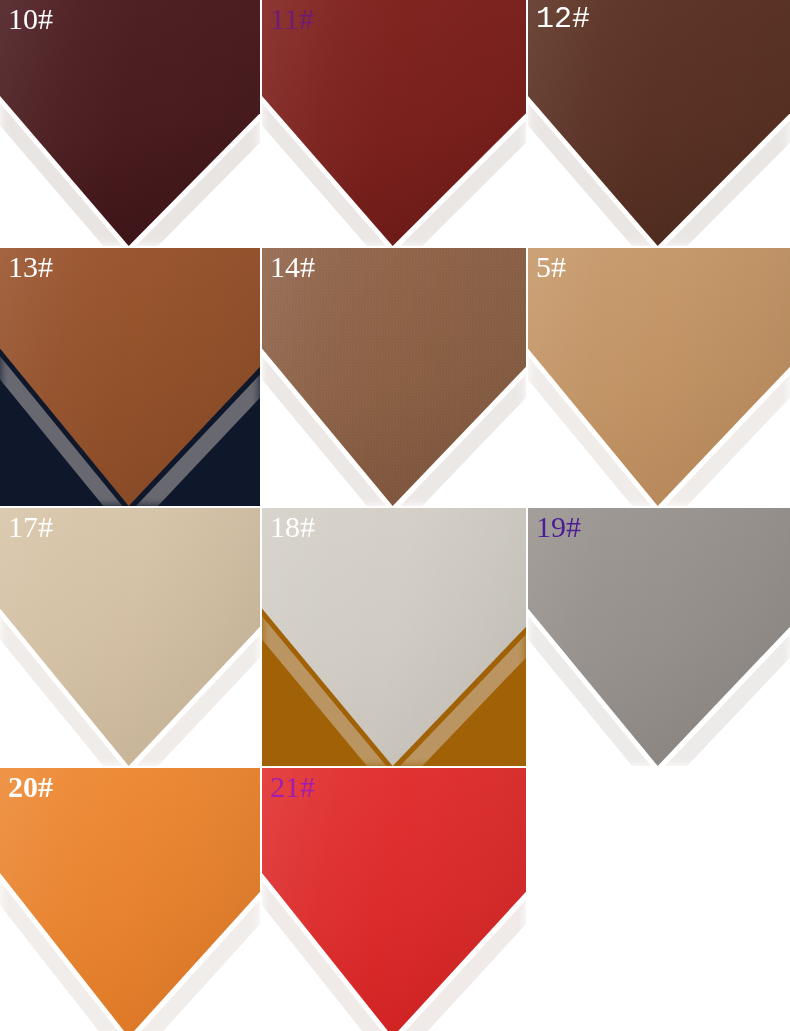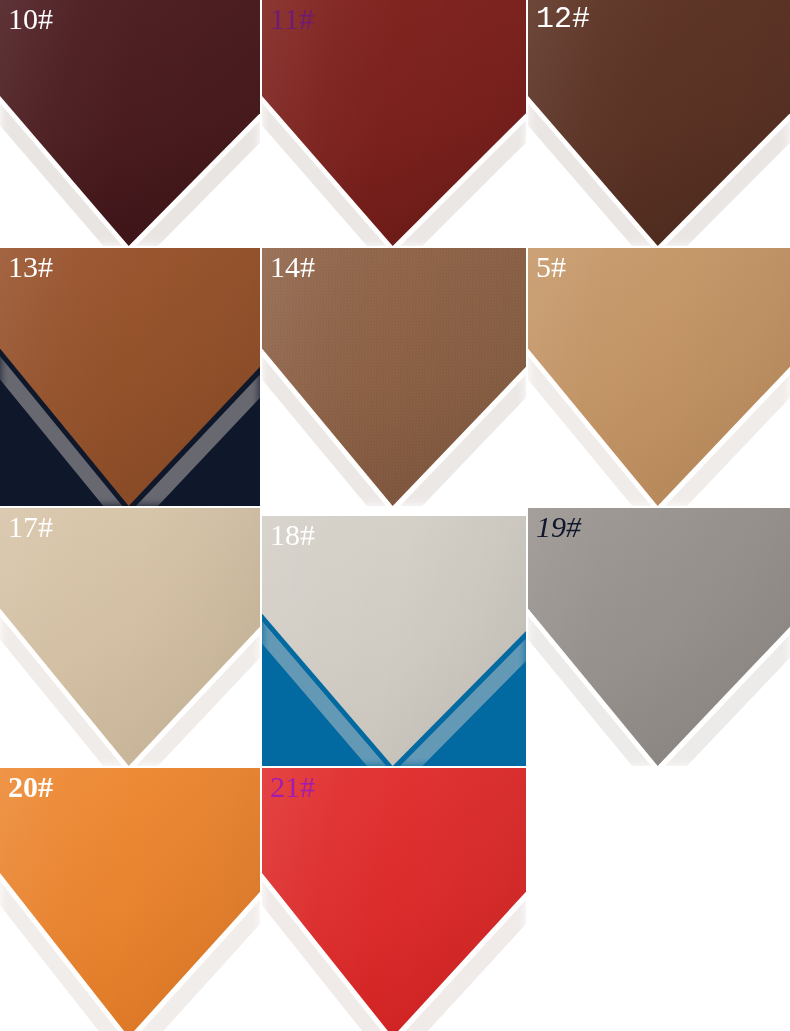--- a/index.html
+++ b/index.html
@@ -146,35 +146,35 @@
       <div class="swatch-label" style="color: rgb(255, 255, 255);">5#</div>
     </div>
     <div class="swatch-cell" style="background: rgb(255, 255, 255);">
       <div class="swatch-shadow" style="background: rgb(222, 214, 206);"></div>
       <div class="swatch-shape" style="background: linear-gradient(170deg, rgb(218, 200, 172) 0%, rgb(212, 193, 164) 52%, rgb(202, 183, 154) 100%);">
         <div class="swatch-sheen"></div>
         <div class="grain" style="opacity: 0.07;"></div>
       </div>
       <div class="swatch-label" style="color: rgb(255, 255, 255);">17#</div>
     </div>
-    <div class="swatch-cell" style="background: #0369a1; margin-top: 8px;">
+    <div class="swatch-cell" style="background: #a16207;">
       <div class="swatch-shadow" style="background: rgb(219, 214, 209);"></div>
       <div class="swatch-shape" style="background: linear-gradient(170deg, rgb(215, 211, 203) 0%, rgb(210, 206, 198) 52%, rgb(201, 196, 188) 100%);">
         <div class="swatch-sheen"></div>
         <div class="grain" style="opacity: 0.07;"></div>
       </div>
       <div class="swatch-label" style="color: rgb(255, 255, 255);">18#</div>
     </div>
     <div class="swatch-cell" style="background: rgb(255, 255, 255);">
       <div class="swatch-shadow" style="background: rgb(215, 210, 206);"></div>
       <div class="swatch-shape" style="background: linear-gradient(170deg, rgb(157, 151, 147) 0%, rgb(151, 145, 141) 52%, rgb(141, 135, 131) 100%);">
         <div class="swatch-sheen"></div>
         <div class="grain" style="opacity: 0.07;"></div>
       </div>
-      <div class="swatch-label" style="color: #0f172a; font-style: italic;">19#</div>
+      <div class="swatch-label" style="color: #4c1d95;">19#</div>
     </div>
     <div class="swatch-cell" style="background: rgb(255, 255, 255);">
       <div class="swatch-shadow" style="background: rgb(224, 215, 209);"></div>
       <div class="swatch-shape" style="background: linear-gradient(170deg, rgb(238, 139, 55) 0%, rgb(232, 131, 47) 52%, rgb(221, 120, 38) 100%);">
         <div class="swatch-sheen"></div>
       </div>
       <div class="swatch-label" style="color: rgb(255, 255, 255); font-weight: bold;">20#</div>
     </div>
     <div class="swatch-cell" style="background: rgb(255, 255, 255);">
       <div class="swatch-shadow" style="background: rgb(221, 210, 207);"></div>

